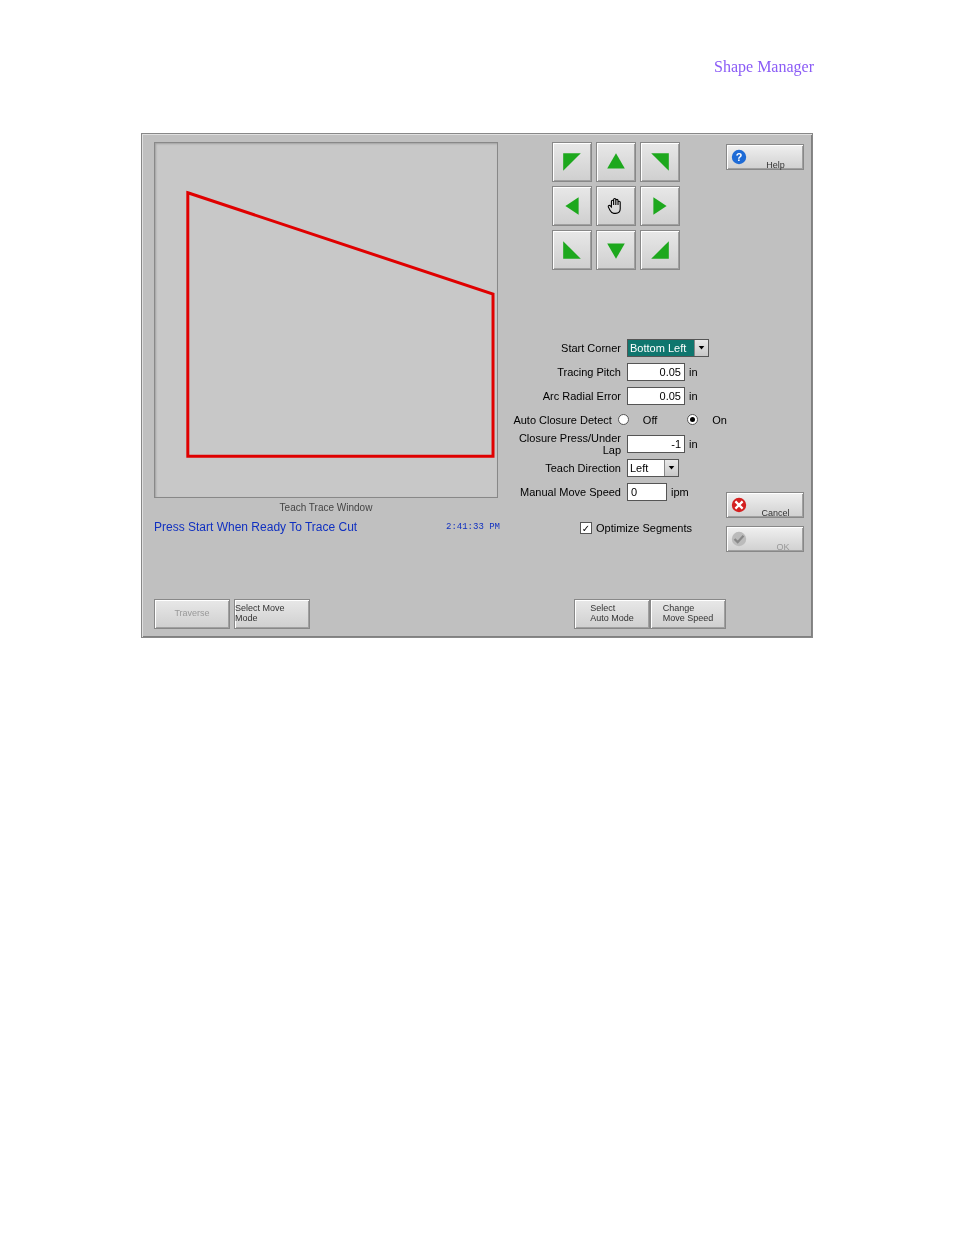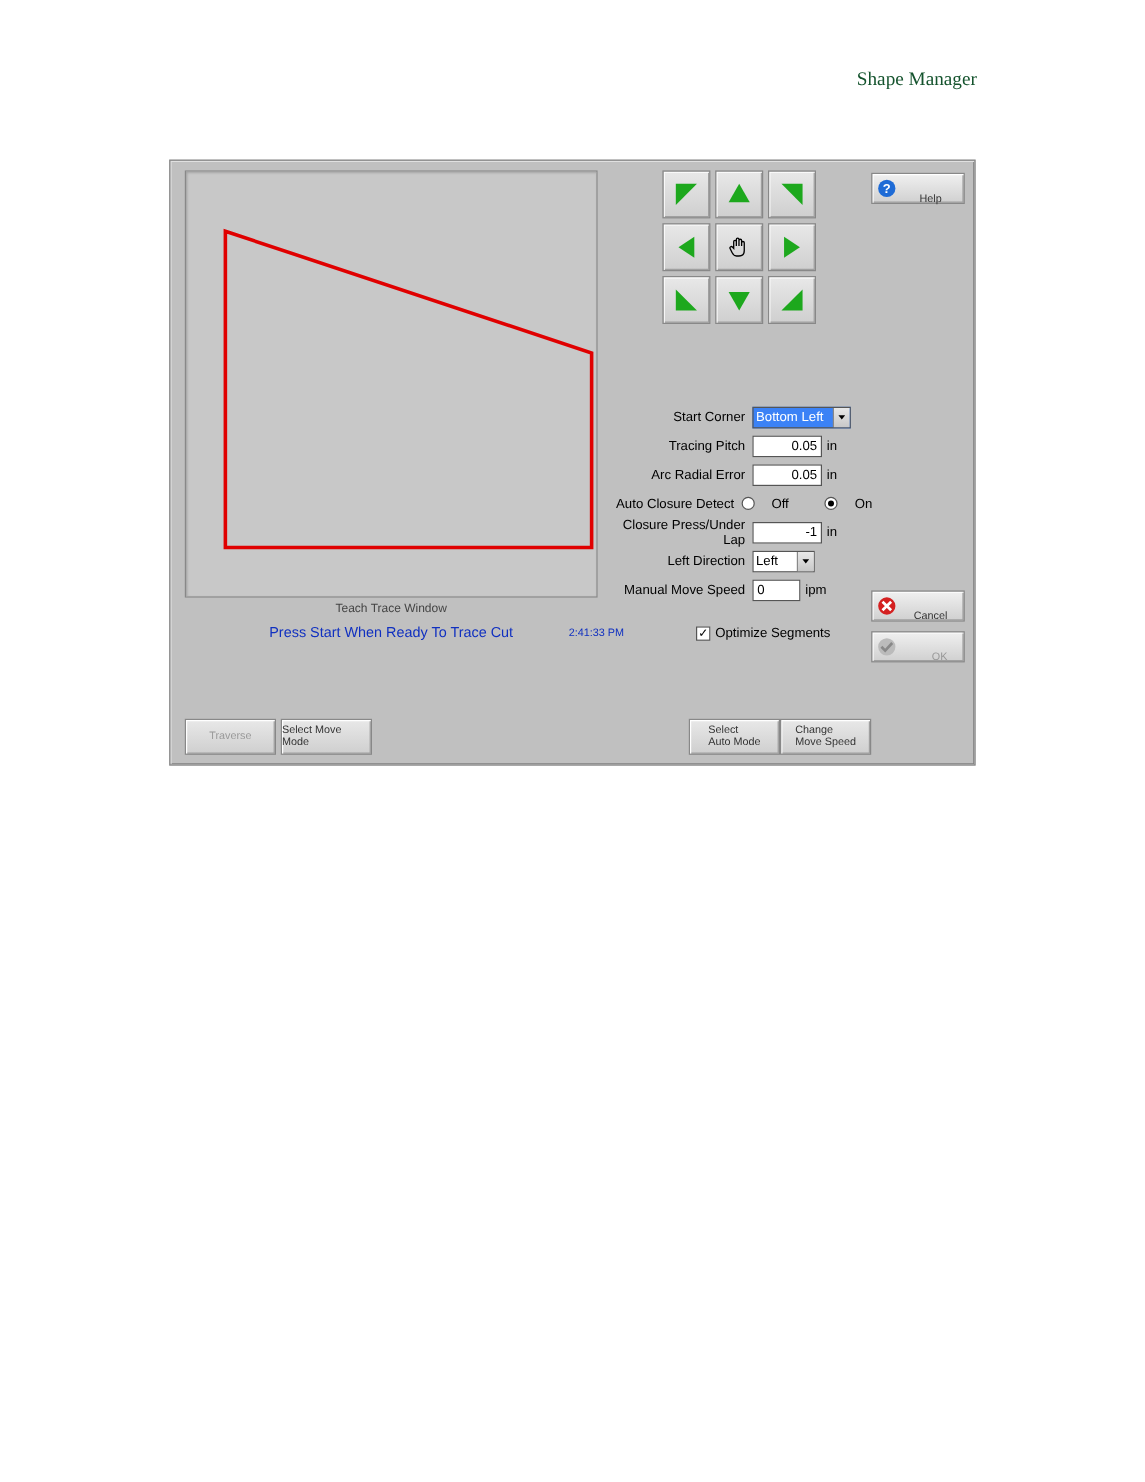--- a/index.html
+++ b/index.html
@@ -10,21 +10,21 @@
     font-family: Arial, sans-serif;
     font-size: 11px;
     color: #000;
   }
   .page-title {
     position: absolute;
     top: 58px;
     right: 140px;
     font-family: Georgia, serif;
     font-size: 16px;
-    color: #14532d;
+    color: #8b5cf6;
   }
   .app-window {
     position: absolute;
     top: 133px;
     left: 141px;
     width: 672px;
     height: 505px;
     background: #c0c0c0;
     border: 1px solid #888;
     box-shadow: inset 1px 1px 0 #e0e0e0, inset -1px -1px 0 #808080;
@@ -50,30 +50,31 @@
     width: 344px;
     text-align: center;
     font-size: 10px;
     color: #444;
   }
   .status-line {
     position: absolute;
     top: 386px;
     left: 12px;
     width: 344px;
-    text-align: center;
+    text-align: left;
     font-size: 12px;
     color: #1030c0;
   }
   .status-time {
     position: absolute;
     top: 388px;
-    left: 332px;
+    left: 304px;
     font-size: 9px;
     color: #1030c0;
+    font-family: Liberation Mono, monospace;
   }
   
   .dpad {
     position: absolute;
     top: 8px;
     left: 410px;
     width: 132px;
     height: 132px;
   }
   .dbtn {
@@ -140,21 +141,21 @@
   .fselect {
     width: 82px; height: 18px;
     border: 1px solid #555;
     font-size: 11px;
     background: #fff;
     padding-left: 2px;
     display: flex; align-items: center; justify-content: space-between;
     cursor: pointer;
   }
   .fselect.highlight {
-    background: #3b82f6;
+    background: #0f766e;
     color: #fff;
   }
   .fselect .caret {
     width: 14px; height: 16px;
     background: linear-gradient(#e8e8e8,#c8c8c8);
     border-left: 1px solid #888;
     display:flex;align-items:center;justify-content:center;
     color:#000;
   }
   .fselect .caret svg { width:7px;height:7px;fill:#000; }
@@ -323,21 +324,21 @@
       </div>
     </div>
 
     <div class="frow">
       <div class="flabel">Closure Press/Under Lap</div>
       <input class="finput" value="-1" style="">
       <div class="funit">in</div>
     </div>
 
     <div class="frow">
-      <div class="flabel">Left Direction</div>
+      <div class="flabel">Teach Direction</div>
       <div class="fselect" style="width:52px">
         <span>Left</span>
         <span class="caret">
             <svg viewBox="0 0 10 10">
               <polygon points="1,3 9,3 5,8"></polygon>
             </svg>
           </span>
       </div>
     </div>
 

